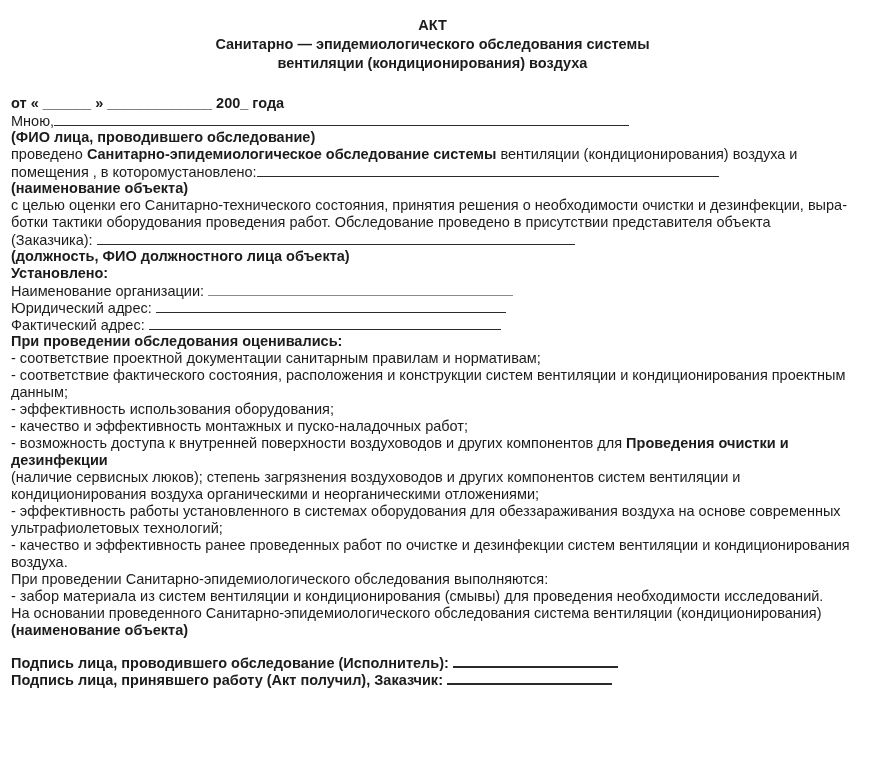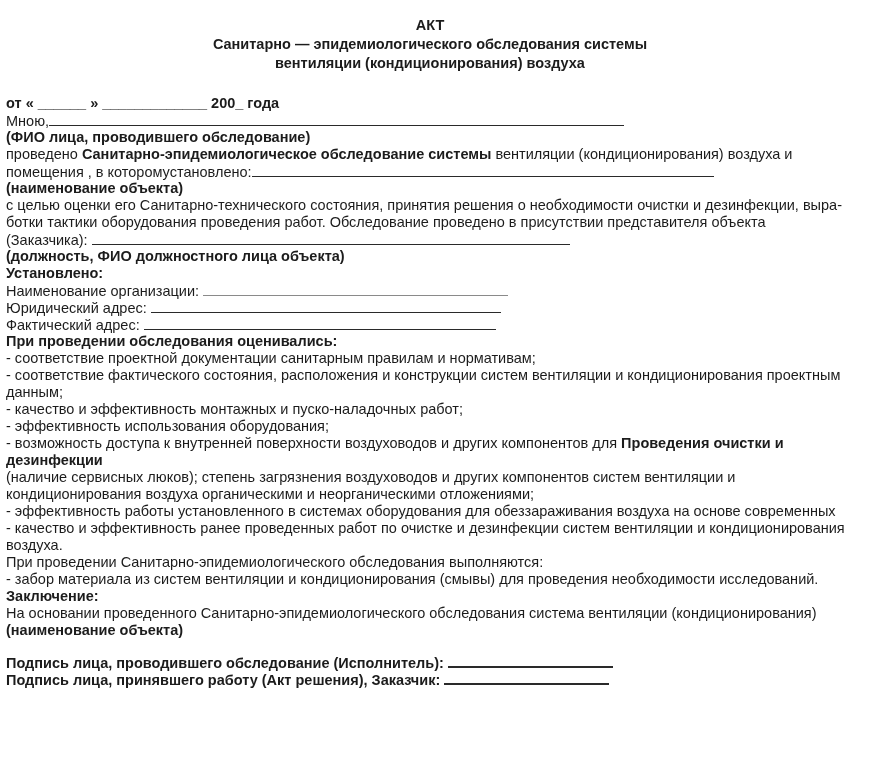--- a/index.html
+++ b/index.html
@@ -6,21 +6,21 @@
   body {
     width: 869px; height: 768px;
     background: #ffffff;
     font-family: "Liberation Sans", "DejaVu Sans", sans-serif;
     color: #1c1c1c;
     overflow: hidden;
   }
   .page {
     box-sizing: border-box;
     width: 869px; height: 768px;
-    padding: 16px 15px 0 6px;
+    padding: 16px 15px 0 11px;
     background: #ffffff;
   }
   .title-block {
     text-align: center;
     font-weight: bold;
     font-size: 14.5px;
     line-height: 19px;
     margin-bottom: 22px;
   }
   .doc-body { font-size: 14.5px; }
@@ -60,31 +60,31 @@
       <div class="doc-line"><span>(Заказчика): </span><span class="blank" style="width: 478px;"></span></div>
       <div class="doc-line"><span class="b">(должность, ФИО должностного лица объекта)</span></div>
       <div class="doc-line"><span class="b">Установлено:</span></div>
       <div class="doc-line"><span>Наименование организации: </span><span class="blank" style="width: 305px; border-bottom-color: rgb(138, 138, 138);"></span></div>
       <div class="doc-line"><span>Юридический адрес: </span><span class="blank" style="width: 350px;"></span></div>
       <div class="doc-line"><span>Фактический адрес: </span><span class="blank" style="width: 352px;"></span></div>
       <div class="doc-line"><span class="b">При проведении обследования оценивались:</span></div>
       <div class="doc-line"><span>- соответствие проектной документации санитарным правилам и нормативам;</span></div>
       <div class="doc-line"><span>- соответствие фактического состояния, расположения и конструкции систем вентиляции и кондиционирования проектным</span></div>
       <div class="doc-line"><span>данным;</span></div>
+      <div class="doc-line"><span>- эффективность использования оборудования;</span></div>
       <div class="doc-line"><span>- качество и эффективность монтажных и пуско-наладочных работ;</span></div>
-      <div class="doc-line"><span>- эффективность использования оборудования;</span></div>
       <div class="doc-line"><span>- возможность доступа к внутренней поверхности воздуховодов и других компонентов для </span><span class="b">Проведения очистки и</span></div>
       <div class="doc-line"><span class="b">дезинфекции</span></div>
       <div class="doc-line"><span>(наличие сервисных люков); степень загрязнения воздуховодов и других компонентов систем вентиляции и</span></div>
       <div class="doc-line"><span>кондиционирования воздуха органическими и неорганическими отложениями;</span></div>
       <div class="doc-line"><span>- эффективность работы установленного в системах оборудования для обеззараживания воздуха на основе современных</span></div>
+      <div class="doc-line"><span>ультрафиолетовых технологий;</span></div>
       <div class="doc-line"><span>- качество и эффективность ранее проведенных работ по очистке и дезинфекции систем вентиляции и кондиционирования</span></div>
       <div class="doc-line"><span>воздуха.</span></div>
       <div class="doc-line"><span>При проведении Санитарно-эпидемиологического обследования выполняются:</span></div>
       <div class="doc-line"><span>- забор материала из систем вентиляции и кондиционирования (смывы) для проведения необходимости исследований.</span></div>
-      <div class="doc-line"><span class="b">Заключение:</span></div>
       <div class="doc-line"><span>На основании проведенного Санитарно-эпидемиологического обследования система вентиляции (кондиционирования)</span></div>
       <div class="doc-line"><span class="b">(наименование объекта)</span></div>
       <div class="spacer" style="height: 14px;"></div>
       <div class="doc-line"><span class="b">Подпись лица, проводившего обследование (Исполнитель): </span><span class="blank thick" style="width: 165px;"></span></div>
-      <div class="doc-line"><span class="b">Подпись лица, принявшего работу (Акт решения), Заказчик: </span><span class="blank thick" style="width: 165px;"></span></div>
+      <div class="doc-line"><span class="b">Подпись лица, принявшего работу (Акт получил), Заказчик: </span><span class="blank thick" style="width: 165px;"></span></div>
     </main>
 </div>
 
 </body></html>

